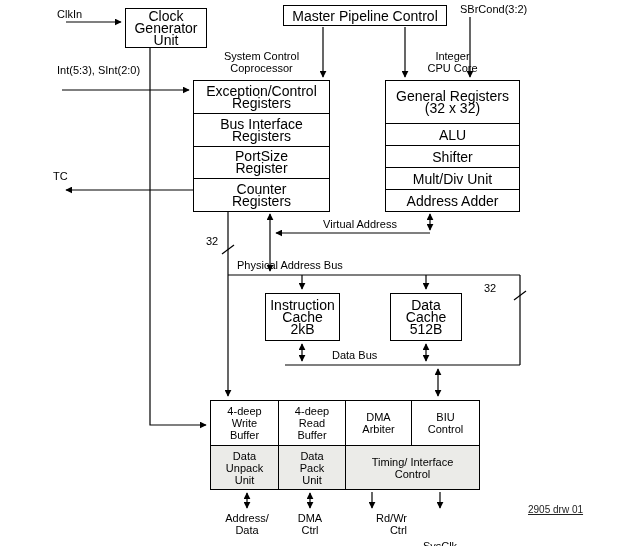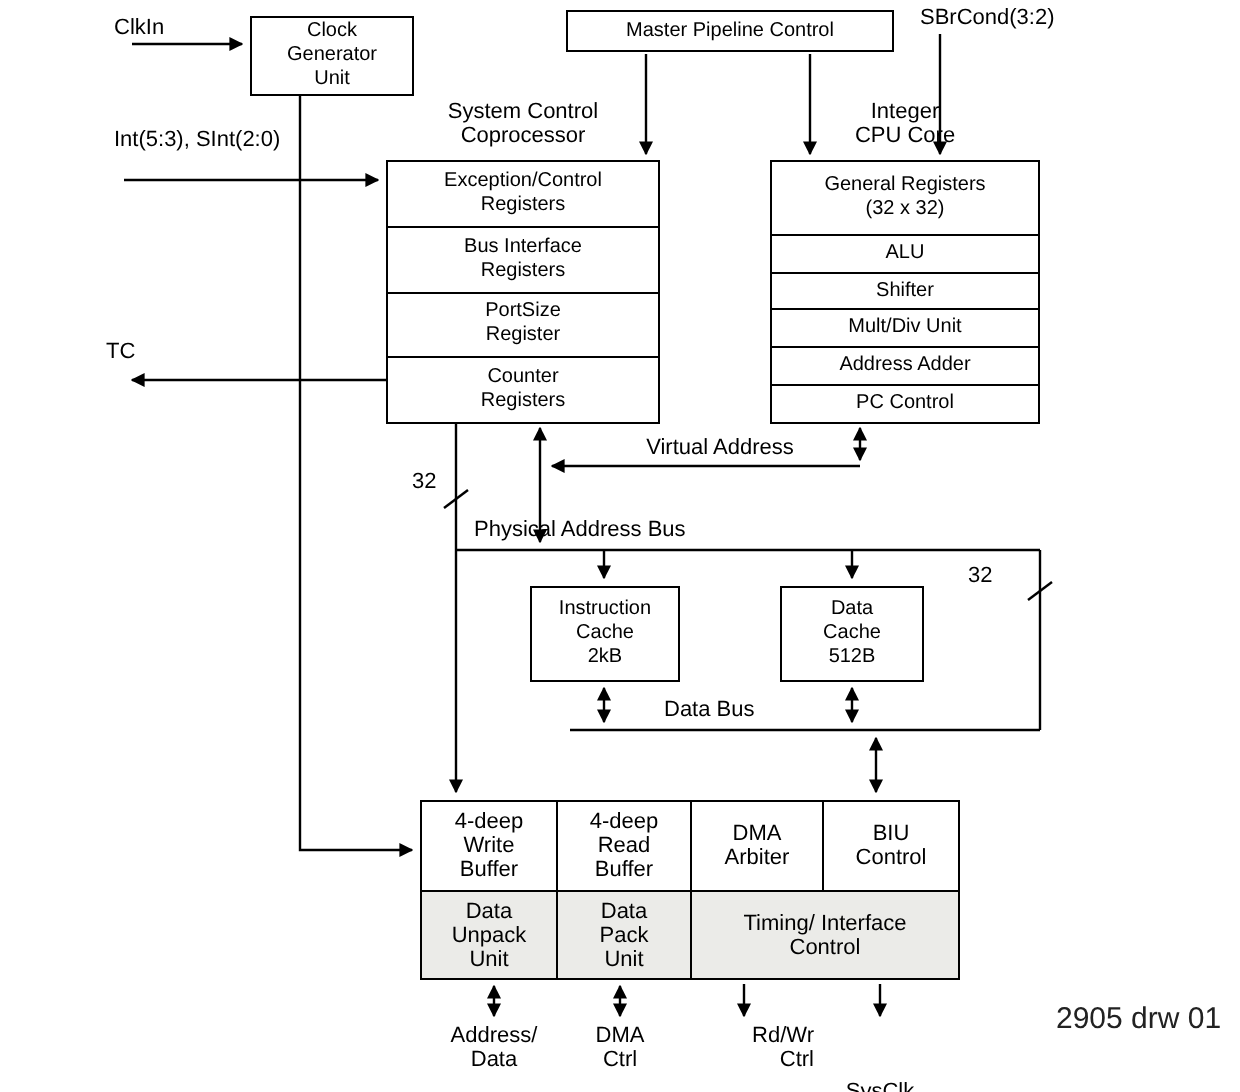--- a/index.html
+++ b/index.html
@@ -4,35 +4,35 @@
 <style>
   * { margin:0; padding:0; box-sizing:border-box; }
   html,body { background:#ffffff; }
   body { font-family:"Liberation Sans", sans-serif; color:#000; }
   .stage { position:relative; width:620px; height:546px; background:#ffffff; overflow:hidden; }
   svg.wires { position:absolute; left:0; top:0; z-index:1; }
   .box {
     position:absolute; z-index:2;
     border:1px solid #000; background:#fff;
     display:flex; align-items:center; justify-content:center;
-    text-align:center; font-size:10px; line-height:12px; white-space:pre-line;
+    text-align:center; font-size:14px; line-height:12px; white-space:pre-line;
   }
   .stack { flex-direction:column; align-items:stretch; justify-content:stretch; }
   .stack .row {
     flex:1; display:flex; align-items:center; justify-content:center;
     border-top:1px solid #000; text-align:center; white-space:pre-line;
   }
   .stack .row:first-child { border-top:none; }
   .stack .row.grow2 { flex:2; }
   .lbl {
     position:absolute; z-index:3; font-size:11px; line-height:12px;
     white-space:pre-line; background:transparent;
   }
   .lbl.center { text-align:center; }
-  .lbl.small { font-size:15px; line-height:10px; color:#222; }
+  .lbl.small { font-size:10px; line-height:10px; color:#222;text-decoration:underline; }
   .biu {
     position:absolute; left:210px; top:400px; width:270px; height:90px; z-index:2;
     border:1px solid #000; background:#fff;
     display:grid; grid-template-columns:67px 67px 66px 1fr; grid-template-rows:1fr 1fr;
     font-size:11px; line-height:12px; text-align:center;
   }
   .biu .cell {
     display:flex; align-items:center; justify-content:center;
     border-left:1px solid #000; border-top:1px solid #000; white-space:pre-line;
   }
@@ -107,21 +107,20 @@
 Registers</div>
   </div>
 
   <div class="box stack" style="left:385px; top:80px; width:135px; height:132px;">
     <div class="row grow2">General Registers
 (32 x 32)</div>
     <div class="row">ALU</div>
     <div class="row">Shifter</div>
     <div class="row">Mult/Div Unit</div>
     <div class="row">Address Adder</div>
-    <div class="row">PC Control</div>
   </div>
 
   <div class="lbl center" style="left:295px; top:218px; width:130px;">Virtual Address</div>
   <div class="lbl" style="left:206px; top:235px;">32</div>
   <div class="lbl" style="left:237px; top:259px;">Physical Address Bus</div>
   <div class="lbl" style="left:484px; top:282px;">32</div>
   <div class="lbl" style="left:332px; top:349px;">Data Bus</div>
 
   <div class="box" style="left:265px; top:293px; width:75px; height:48px;">Instruction
 Cache

